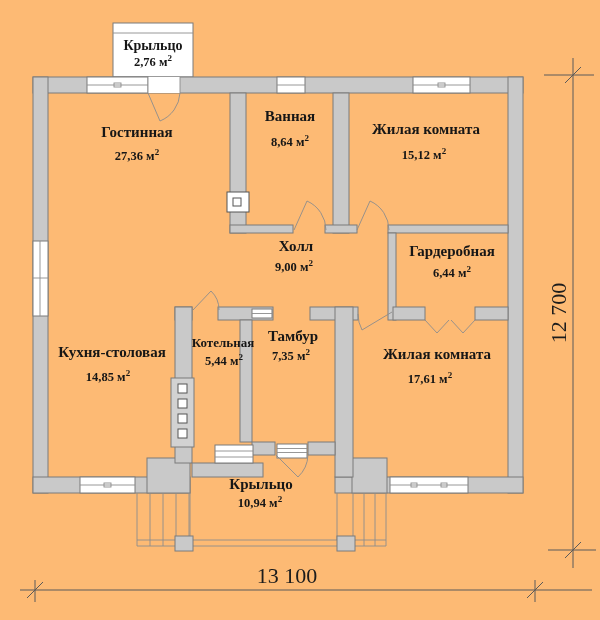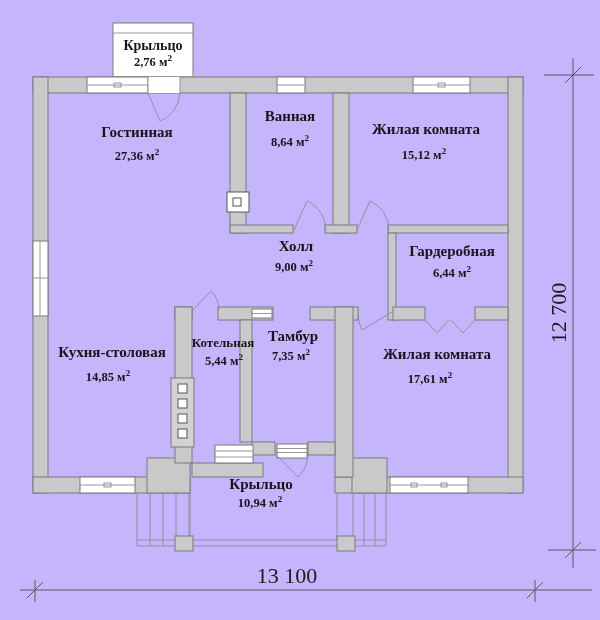--- a/index.html
+++ b/index.html
@@ -1,16 +1,16 @@
 <!DOCTYPE html>
 <html><head>
 <meta charset="utf-8">
 <style>
   html,body{margin:0;padding:0;background:#ffffff;}
-  .stage{position:relative;width:600px;height:620px;background:#c4b5fd;overflow:hidden;text-decoration:underline;}
+  .stage{position:relative;width:600px;height:620px;background:#fdba74;overflow:hidden;text-decoration:underline;}
   svg text{font-family:"Liberation Serif","DejaVu Serif",serif;font-weight:bold;fill:#161616;}
   .rn{font-size:15px;}
   .rn-s{font-size:13px;}
   .rn-m{font-size:14px;}
   .ra{font-size:12.5px;}
   .sup{font-size:9px;}
   .dim{font-size:22px;font-weight:normal;fill:#1c1c1c;}
   .wall{fill:#c9c9c9;stroke:#7b7b7b;stroke-width:1;}
   .win{fill:#ffffff;stroke:#7b7b7b;stroke-width:1;}
   .opening{fill:#ffffff;stroke:none;}

